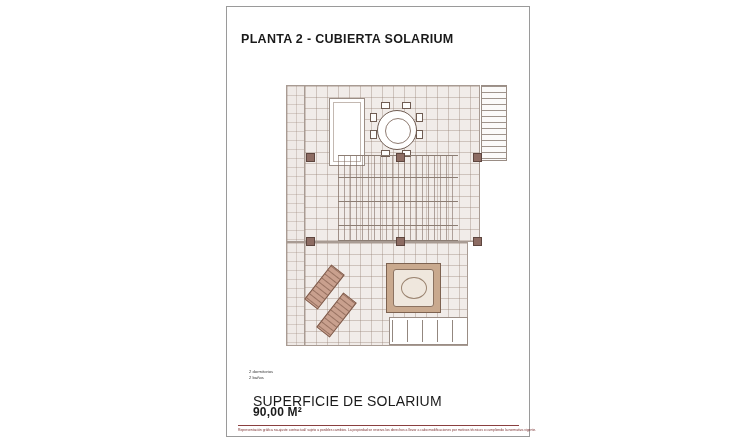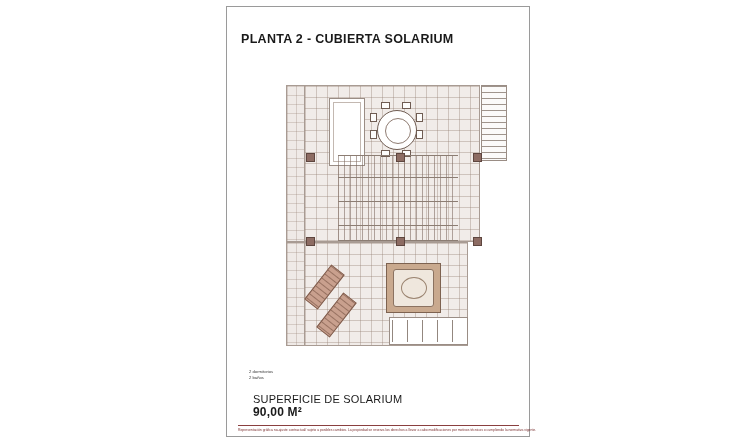--- a/index.html
+++ b/index.html
@@ -245,21 +245,21 @@
     left: 22px;
     top: 362px;
     font-size: 4.2px;
     line-height: 6px;
     color: #3a3a3a;
   }
   .surface-label {
     position: absolute;
     left: 26px;
     top: 386px;
-    font-size: 11px;
+    font-size: 14px;
     color: #1a1a1a;
     letter-spacing: 0.2px;
   }
   .surface-value {
     position: absolute;
     left: 26px;
     top: 398px;
     font-size: 12px;
     color: #1a1a1a;
     font-weight: bold;

